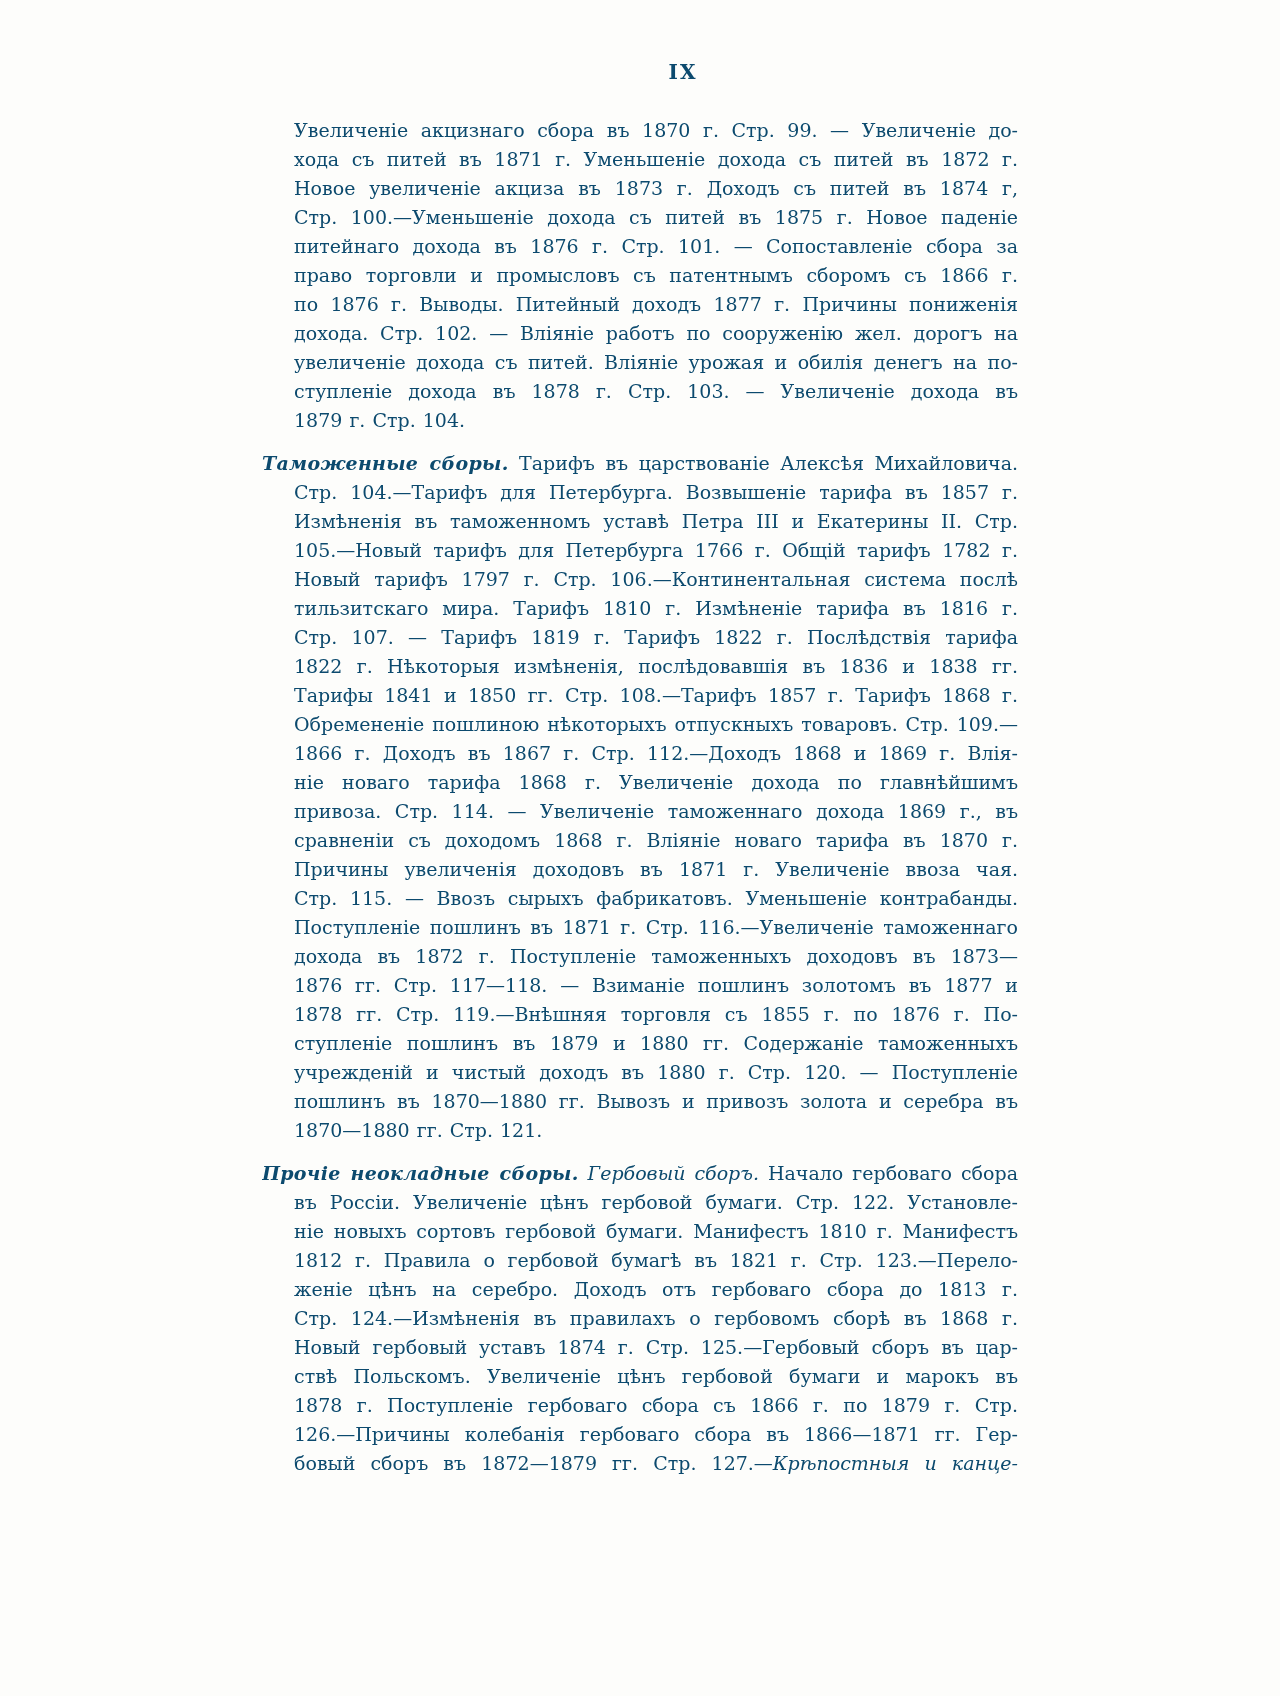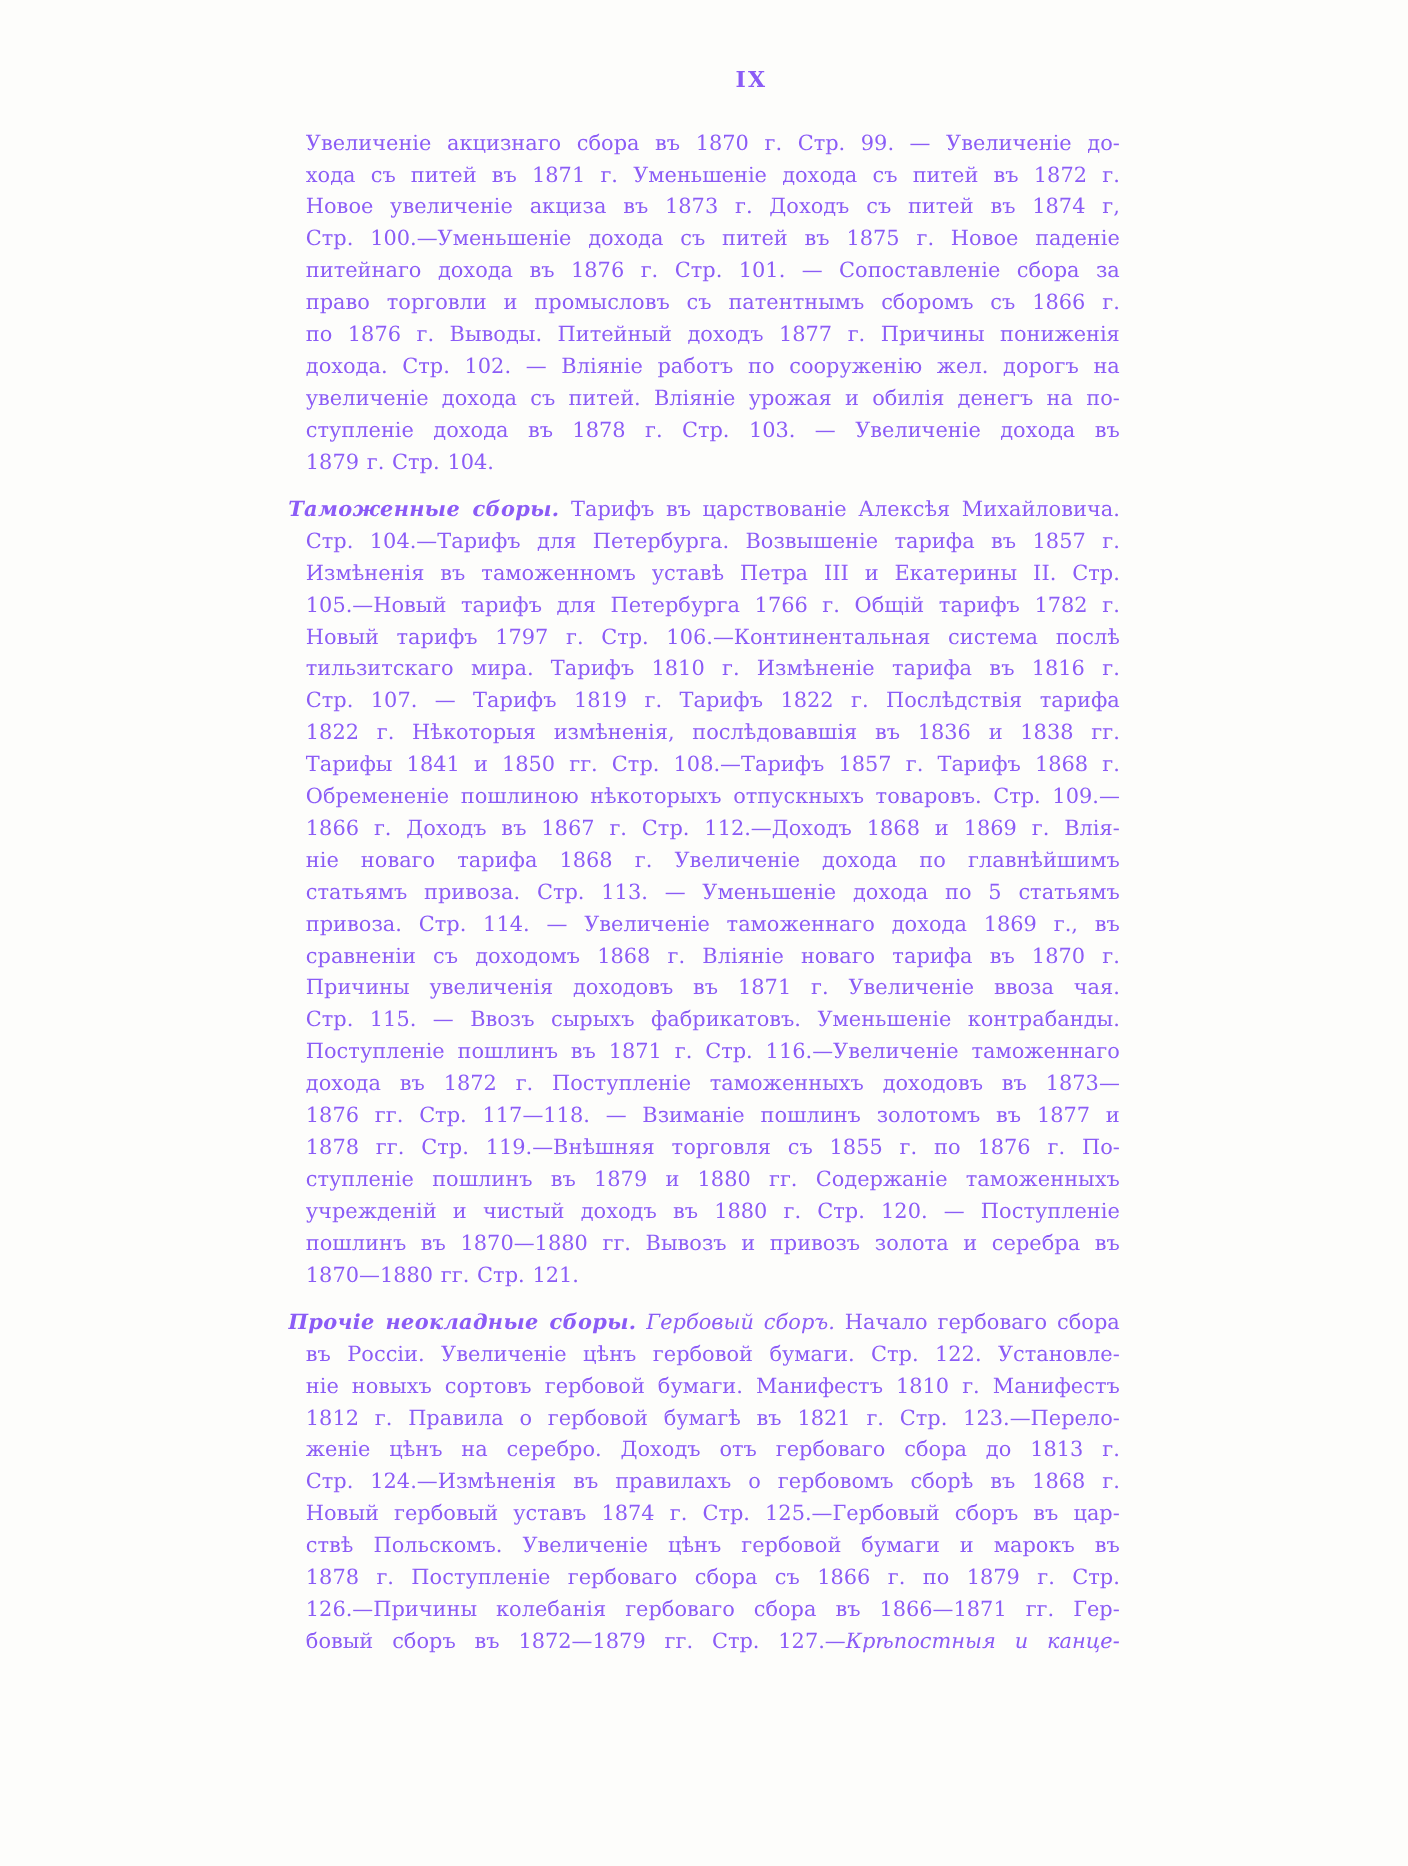--- a/index.html
+++ b/index.html
@@ -2,34 +2,34 @@
 <html><head>
 <meta charset="utf-8">
 <style>
   html,body{margin:0;padding:0;background:#e8e8e8;}
   .page{
     position:relative;
     width:1280px;height:1696px;
     margin:0 auto;
     background:#fdfdfb;
     font-family:"DejaVu Serif","Liberation Serif",serif;
-    color:#8b5cf6;
+    color:#0c4a6e;
     overflow:hidden;
   }
   .pagenum{
     position:absolute;left:622px;top:60px;width:122px;
     text-align:center;
     font-size:20px;font-weight:bold;letter-spacing:2px;
   }
   .textblock{
     position:absolute;left:262px;top:116px;width:756px;
   }
   .para{margin:0 0 14px 0;}
   .line{
-    margin-left:16px;
+    margin-left:32px;
     font-size:19px;
     line-height:29px;
     height:29px;
     overflow:hidden;
     text-align:justify;
     text-align-last:justify;
     -moz-text-align-last:justify;
     word-spacing:1px;
   }
   .line.flush{margin-left:0;}
@@ -63,21 +63,20 @@
         <div class="line"><span>Измѣненія въ таможенномъ уставѣ Петра III и Екатерины II. Стр.</span></div>
         <div class="line"><span>105.—Новый тарифъ для Петербурга 1766 г. Общій тарифъ 1782 г.</span></div>
         <div class="line"><span>Новый тарифъ 1797 г. Стр. 106.—Континентальная система послѣ</span></div>
         <div class="line"><span>тильзитскаго мира. Тарифъ 1810 г. Измѣненіе тарифа въ 1816 г.</span></div>
         <div class="line"><span>Стр. 107. — Тарифъ 1819 г. Тарифъ 1822 г. Послѣдствія тарифа</span></div>
         <div class="line"><span>1822 г. Нѣкоторыя измѣненія, послѣдовавшія въ 1836 и 1838 гг.</span></div>
         <div class="line"><span>Тарифы 1841 и 1850 гг. Стр. 108.—Тарифъ 1857 г. Тарифъ 1868 г.</span></div>
         <div class="line"><span>Обремененіе пошлиною нѣкоторыхъ отпускныхъ товаровъ. Стр. 109.—</span></div>
         <div class="line"><span>1866 г. Доходъ въ 1867 г. Стр. 112.—Доходъ 1868 и 1869 г. Влія-</span></div>
         <div class="line"><span>ніе новаго тарифа 1868 г. Увеличеніе дохода по главнѣйшимъ</span></div>
-        <div class="line"><span>статьямъ привоза. Стр. 113. — Уменьшеніе дохода по 5 статьямъ</span></div>
         <div class="line"><span>привоза. Стр. 114. — Увеличеніе таможеннаго дохода 1869 г., въ</span></div>
         <div class="line"><span>сравненіи съ доходомъ 1868 г. Вліяніе новаго тарифа въ 1870 г.</span></div>
         <div class="line"><span>Причины увеличенія доходовъ въ 1871 г. Увеличеніе ввоза чая.</span></div>
         <div class="line"><span>Стр. 115. — Ввозъ сырыхъ фабрикатовъ. Уменьшеніе контрабанды.</span></div>
         <div class="line"><span>Поступленіе пошлинъ въ 1871 г. Стр. 116.—Увеличеніе таможеннаго</span></div>
         <div class="line"><span>дохода въ 1872 г. Поступленіе таможенныхъ доходовъ въ 1873—</span></div>
         <div class="line"><span>1876 гг. Стр. 117—118. — Взиманіе пошлинъ золотомъ въ 1877 и</span></div>
         <div class="line"><span>1878 гг. Стр. 119.—Внѣшняя торговля съ 1855 г. по 1876 г. По-</span></div>
         <div class="line"><span>ступленіе пошлинъ въ 1879 и 1880 гг. Содержаніе таможенныхъ</span></div>
         <div class="line"><span>учрежденій и чистый доходъ въ 1880 г. Стр. 120. — Поступленіе</span></div>

